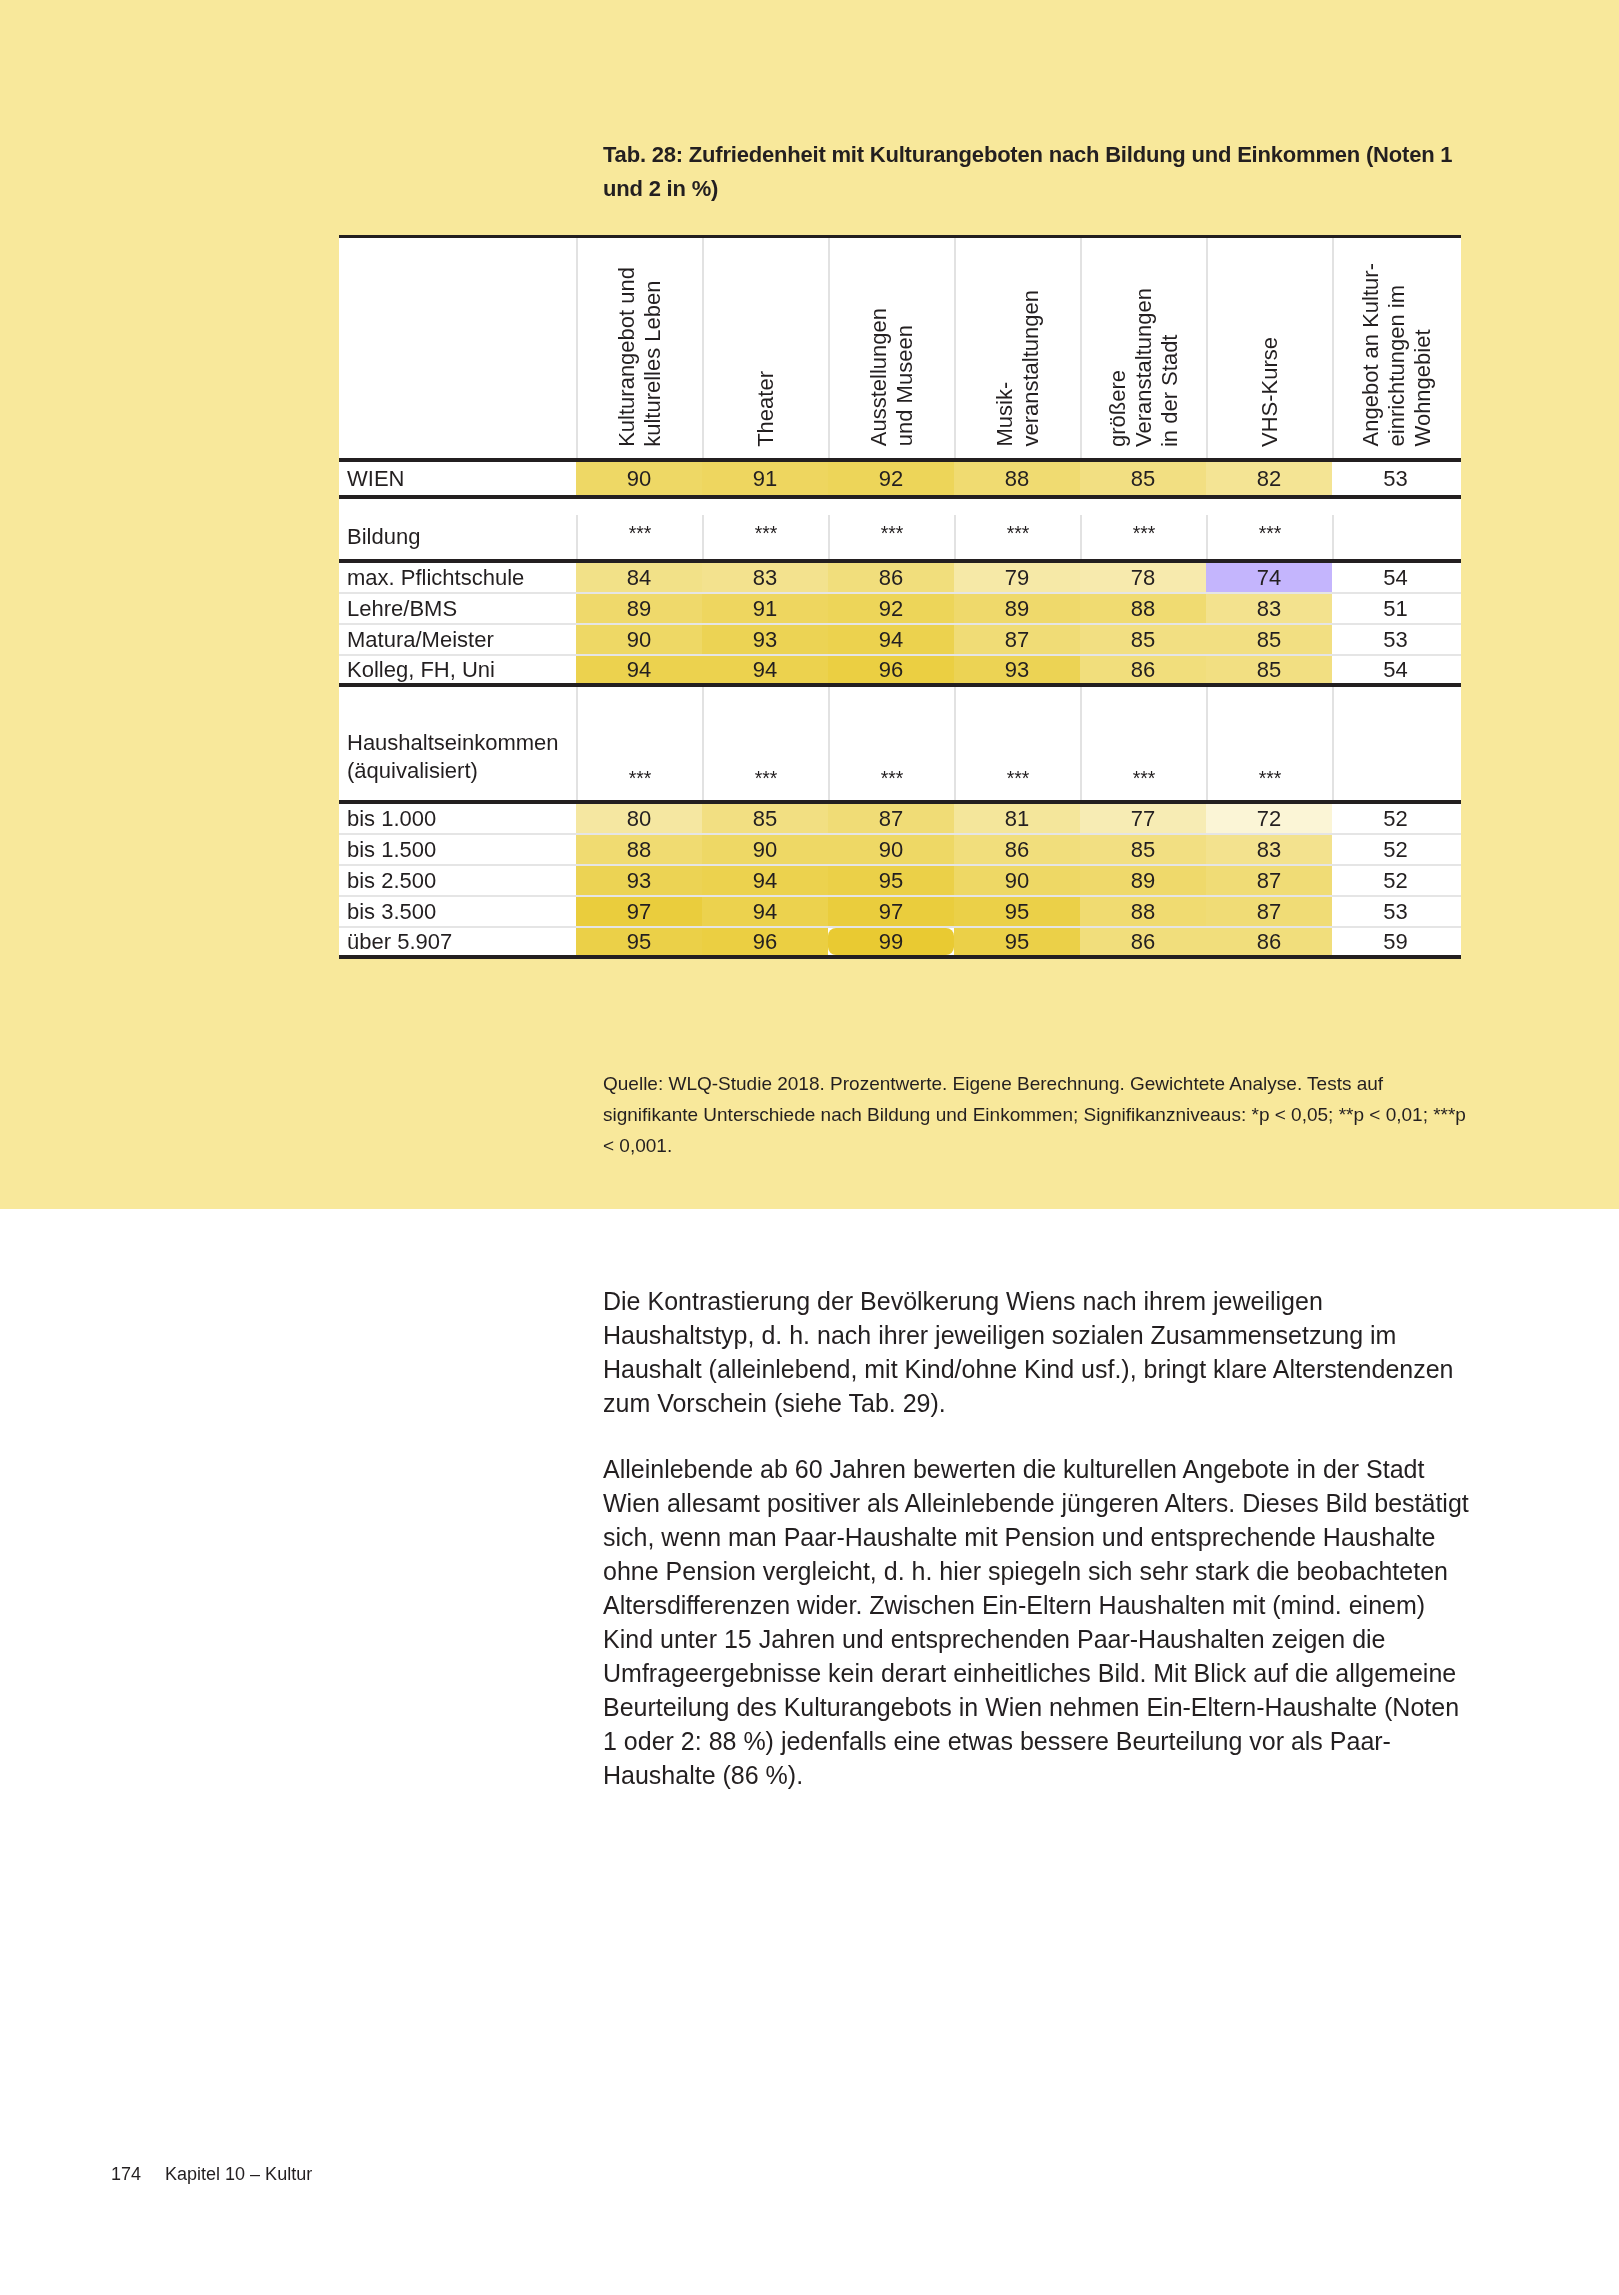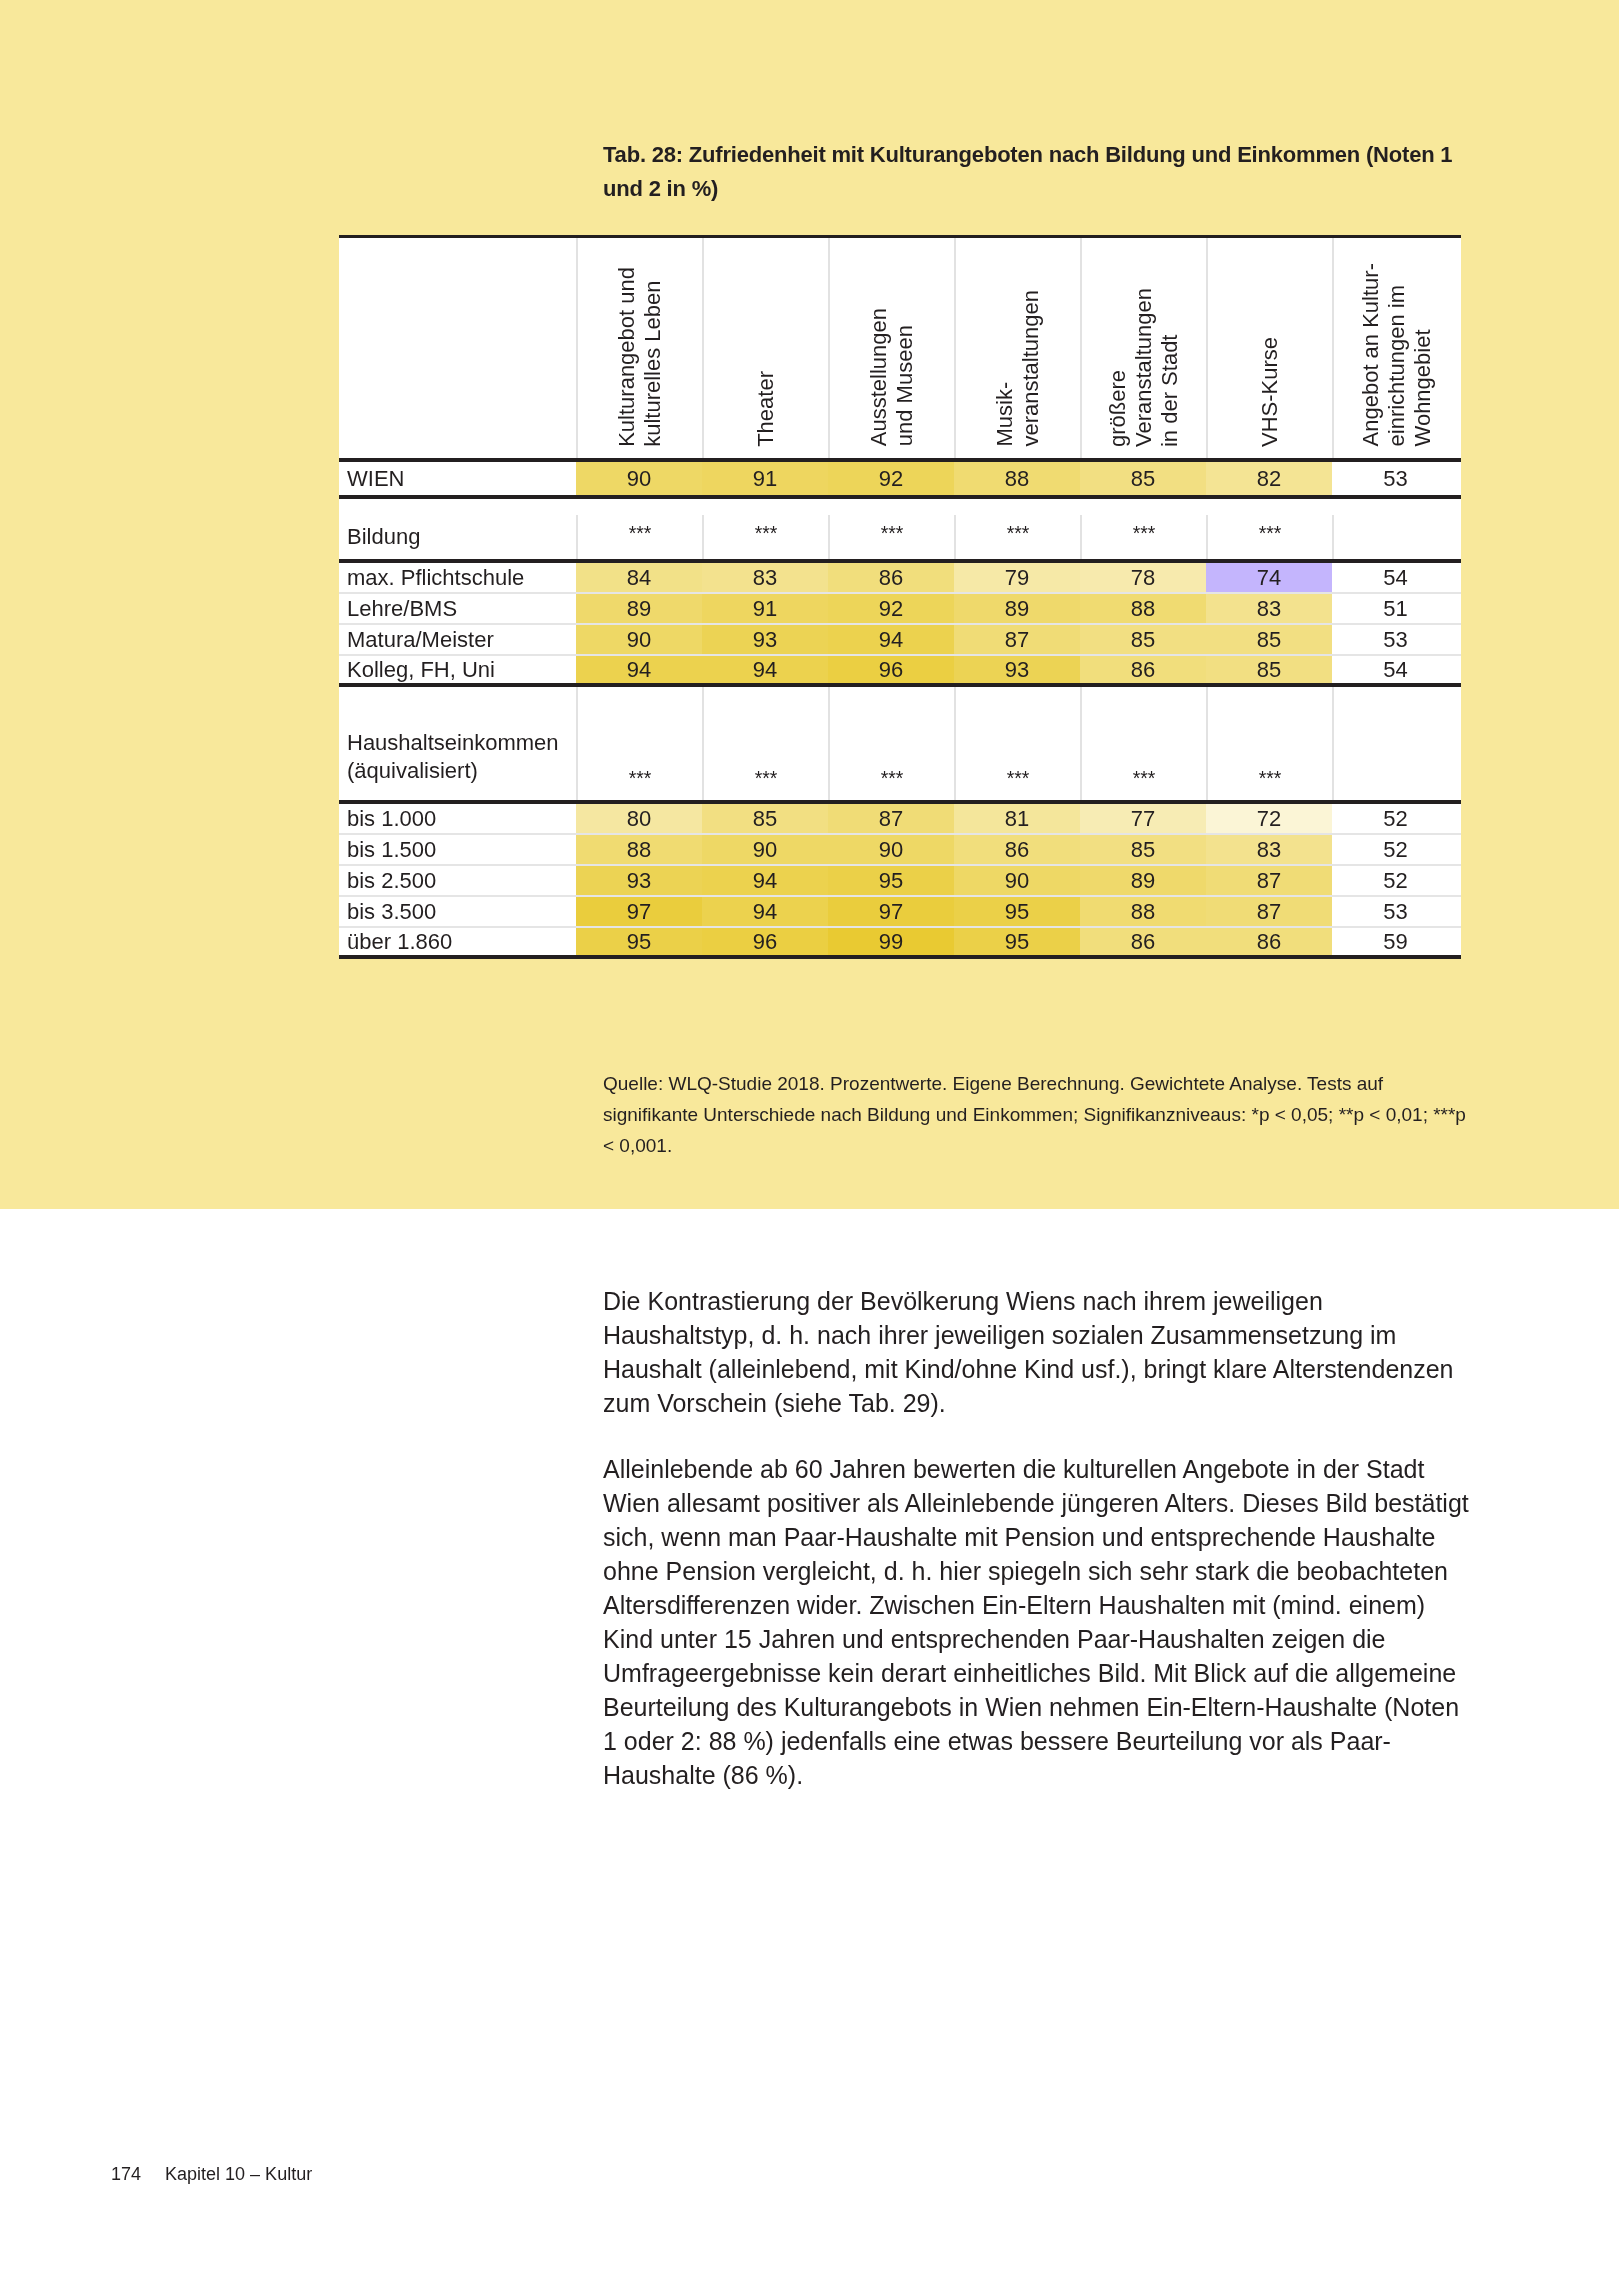--- a/index.html
+++ b/index.html
@@ -184,24 +184,24 @@
         <div class="label">bis 3.500</div>
         <div class="cell filled" style="background: rgb(234, 205, 61);">97</div>
         <div class="cell filled" style="background: rgb(236, 210, 78);">94</div>
         <div class="cell filled" style="background: rgb(234, 205, 61);">97</div>
         <div class="cell filled" style="background: rgb(235, 208, 72);">95</div>
         <div class="cell filled" style="background: rgb(240, 219, 113);">88</div>
         <div class="cell filled" style="background: rgb(240, 220, 118);">87</div>
         <div class="cell last filled">53</div>
       </div>
       <div class="row data-row end">
-        <div class="label">über 1.860</div>
+        <div class="label">über 5.907</div>
         <div class="cell filled" style="background: rgb(235, 208, 72);">95</div>
         <div class="cell filled" style="background: rgb(235, 207, 66);">96</div>
-        <div class="cell filled" style="background: rgb(233, 202, 50);">99</div>
+        <div class="cell filled" style="background: rgb(233, 202, 50); border-radius: 8px;">99</div>
         <div class="cell filled" style="background: rgb(235, 208, 72);">95</div>
         <div class="cell filled" style="background: rgb(241, 222, 124);">86</div>
         <div class="cell filled" style="background: rgb(241, 222, 124);">86</div>
         <div class="cell last filled">59</div>
       </div>
     </div>
 </div>
 
 <div class="source">Quelle: WLQ-Studie 2018. Prozentwerte. Eigene Berechnung. Gewichtete Analyse. Tests auf signifikante Unterschiede nach Bildung und Einkommen; Signifikanzniveaus: *p &lt; 0,05; **p &lt; 0,01; ***p &lt; 0,001.</div>
 

